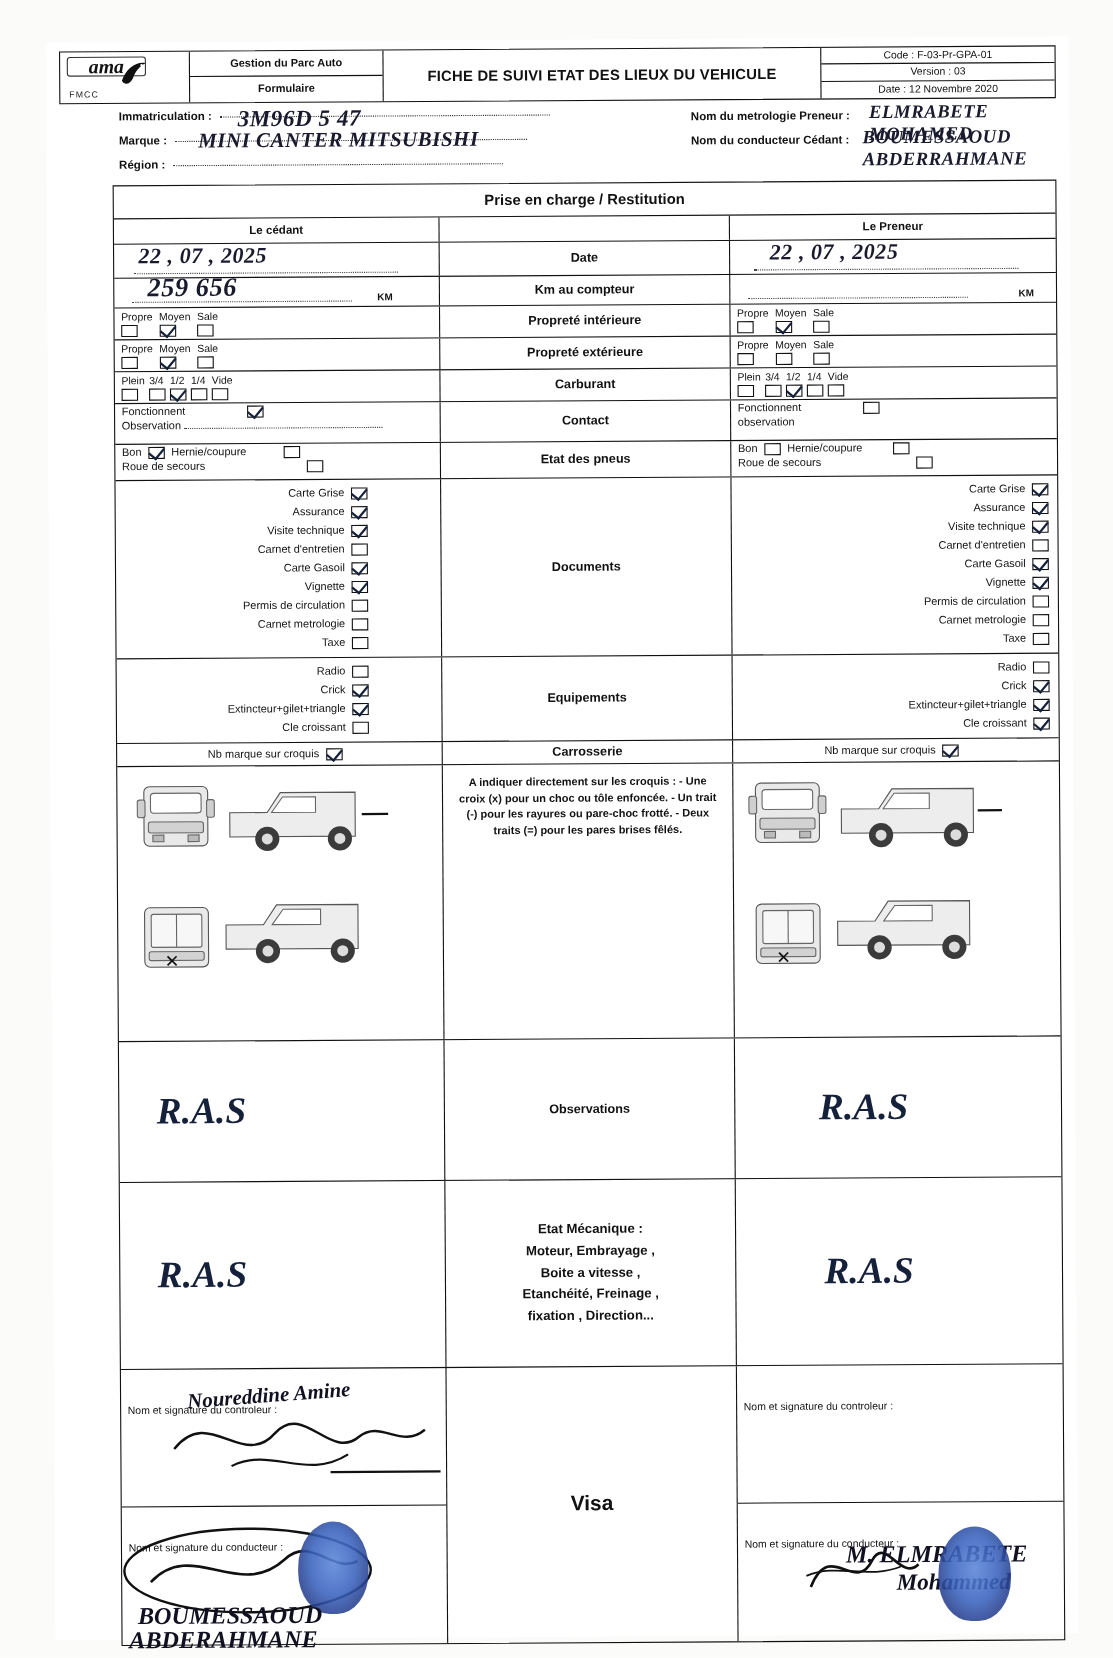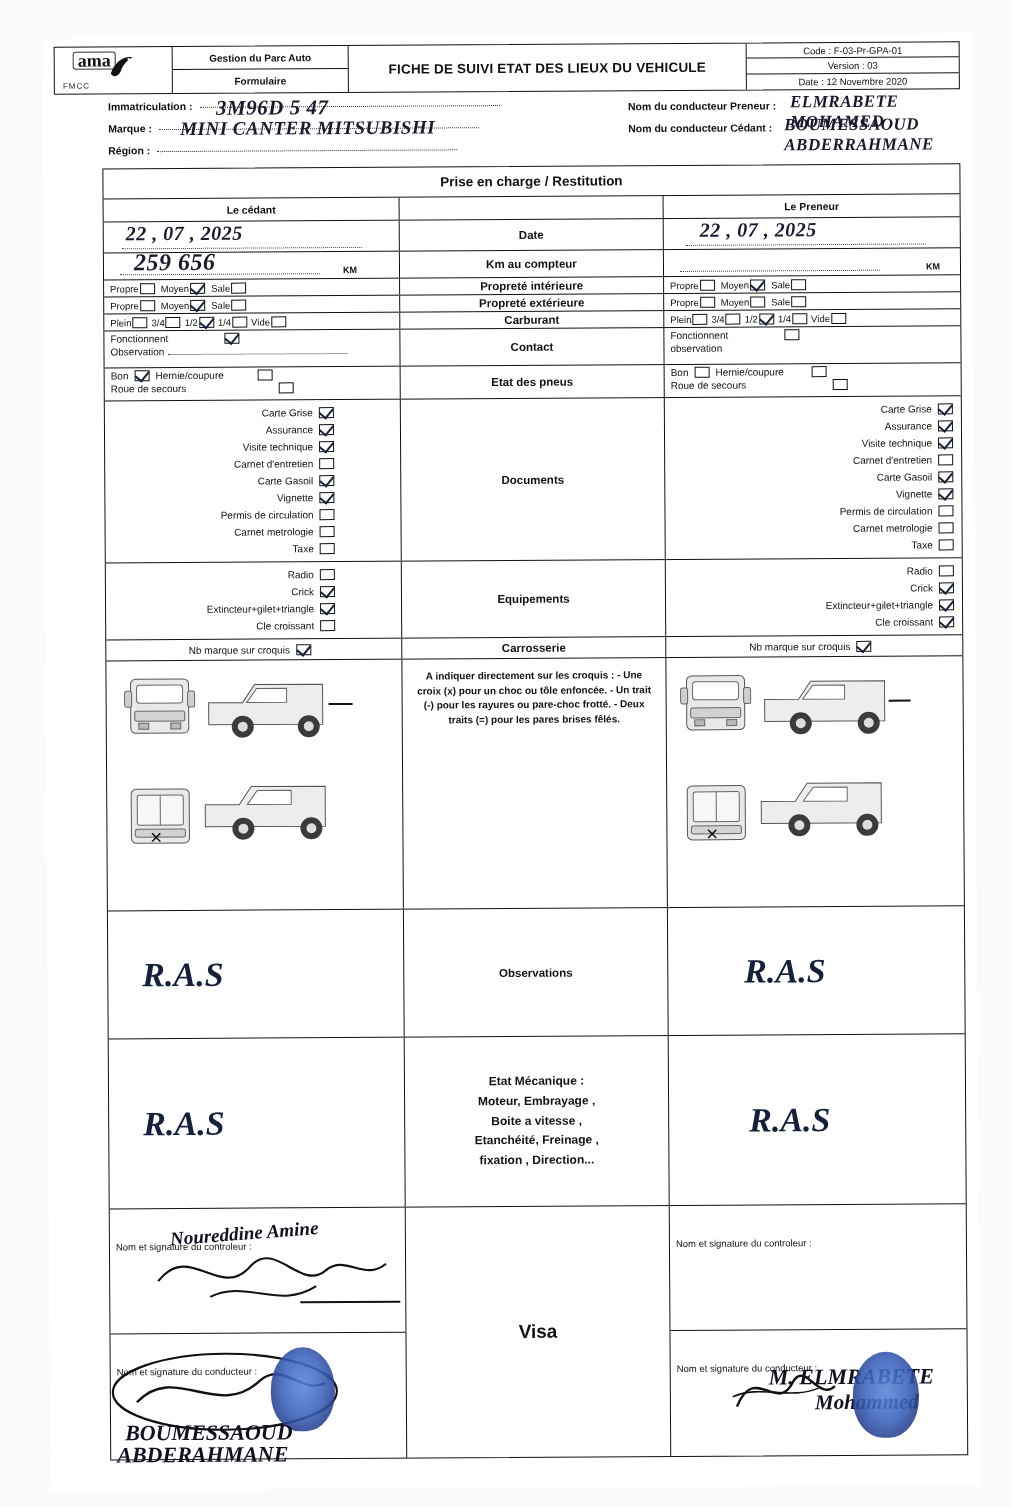--- a/index.html
+++ b/index.html
@@ -28,23 +28,23 @@
     transform: rotate(-0.35deg);
     box-shadow: 0 0 0 0 transparent;
   }
   .hdr {
     position: absolute; left: 12px; top: 8px; width: 906px; height: 48px;
     border: 1.5px solid #111; display: flex;
   }
   .hdr-logo { width: 118px; border-right: 1.5px solid #111; display:flex; align-items:center; justify-content:center; position: relative;}
   .logo-ama {
     font-family: "Liberation Serif", serif;
-    font-weight: bold; font-size: 18px; color: #111;
-    border: 1px solid #333; border-radius: 3px; padding: 0 4px; line-height: 16px;
-    position:absolute; left:18px; top:4px;
+    font-style: italic; font-weight: bold; font-size: 18px; color: #111;
+    border: 1px solid #333; border-radius: 3px; padding: 0 19px; line-height: 16px;
+    position:absolute; left:6px; top:4px;
   }
   .logo-sub { position:absolute; left:8px; bottom:3px; font-size:8px; letter-spacing:1px; color:#222; }
   .logo-bird { position:absolute; left:52px; top:4px; width:30px; height:30px; }
   .hdr-mid { width: 176px; border-right: 1.5px solid #111; font-size: 10px; }
   .hdr-mid div { height: 50%; display:flex; align-items:center; justify-content:center; font-weight: bold; }
   .hdr-mid div:first-child { border-bottom: 1.2px solid #111; }
   .hdr-title { flex: 1; border-right: 1.5px solid #111; display:flex; align-items:center; justify-content:center;
     font-size: 13.5px; font-weight: bold; letter-spacing: .2px; }
   .hdr-code { width: 212px; font-size: 9.5px; }
   .hdr-code div { height: 33.33%; display:flex; align-items:center; justify-content:center; }
@@ -69,21 +69,21 @@
   .c-mid { flex: 1; border-right: 1.2px solid #111; display:flex; align-items:center; justify-content:center;
     font-weight: bold; font-size: 11.5px; text-align:center; }
   .c-right { width: 296px; position: relative; }
   .sub-head { height: 22px; display:flex; align-items:center; justify-content:center; font-size: 10.5px; font-weight:bold; border-bottom:1.1px solid #111;}
   .cellpad { padding: 2px 6px; font-size: 10px; min-height: 26px; position: relative; }
 
   .dots { border-bottom: 1px dotted #444; display:inline-block; }
   .km { font-size: 9px; font-weight: bold; }
 
   .opts { display:flex; gap: 6px; align-items:flex-end; font-size: 9.5px; padding: 3px 6px 2px; }
-  .opt { display:flex; align-items:flex-start; gap:1px; }
+  .opt { display:flex; flex-direction:column; align-items:flex-start; gap:1px; }
   .box { width: 15px; height: 11px; border: 1.2px solid #111; display:block; position:relative; background:#fff; }
   .box.chk::after {
     content: "";
     position: absolute; left: 2px; top: -3px; width: 7px; height: 11px;
     border-right: 2px solid #15203a; border-bottom: 2px solid #15203a;
     transform: rotate(40deg);
   }
   .listrow { display:flex; justify-content:flex-end; align-items:center; gap:6px; font-size: 10px; height: 17px; padding-right: 8px;}
   .listrow .nm { white-space: nowrap; }
 
@@ -138,21 +138,21 @@
       <div>Version : 03</div>
       <div>Date : 12 Novembre 2020</div>
     </div>
   </div>
 
   <div class="idblock">
     <div class="idrow">
       <span class="lbl">Immatriculation :</span>
       <span class="dotline" style="width:300px;position:relative;top:-2px;margin-left:4px;"></span>
       <span class="hand" style="position:absolute;left:108px;top:-4px;font-size:21px;">3M96D  5 47</span>
-      <span class="lbl" style="position:absolute;left:520px;top:3px;">Nom du conducteur Preneur :</span>
+      <span class="lbl" style="position:absolute;left:520px;top:3px;">Nom du metrologie Preneur :</span>
       <span class="hand" style="position:absolute;left:682px;top:-4px;font-size:17px;">ELMRABETE  MOHAMED</span>
     </div>
     <div class="idrow">
       <span class="lbl">Marque :</span>
       <span class="dotline" style="width:320px;position:relative;top:-2px;margin-left:4px;"></span>
       <span class="hand" style="position:absolute;left:72px;top:-4px;font-size:19px;">MINI CANTER  MITSUBISHI</span>
       <span class="lbl" style="position:absolute;left:520px;top:3px;">Nom du conducteur Cédant :</span>
       <span class="hand" style="position:absolute;left:676px;top:-3px;font-size:17px;">BOUMESSAOUD  ABDERRAHMANE</span>
     </div>
     <div class="idrow">

